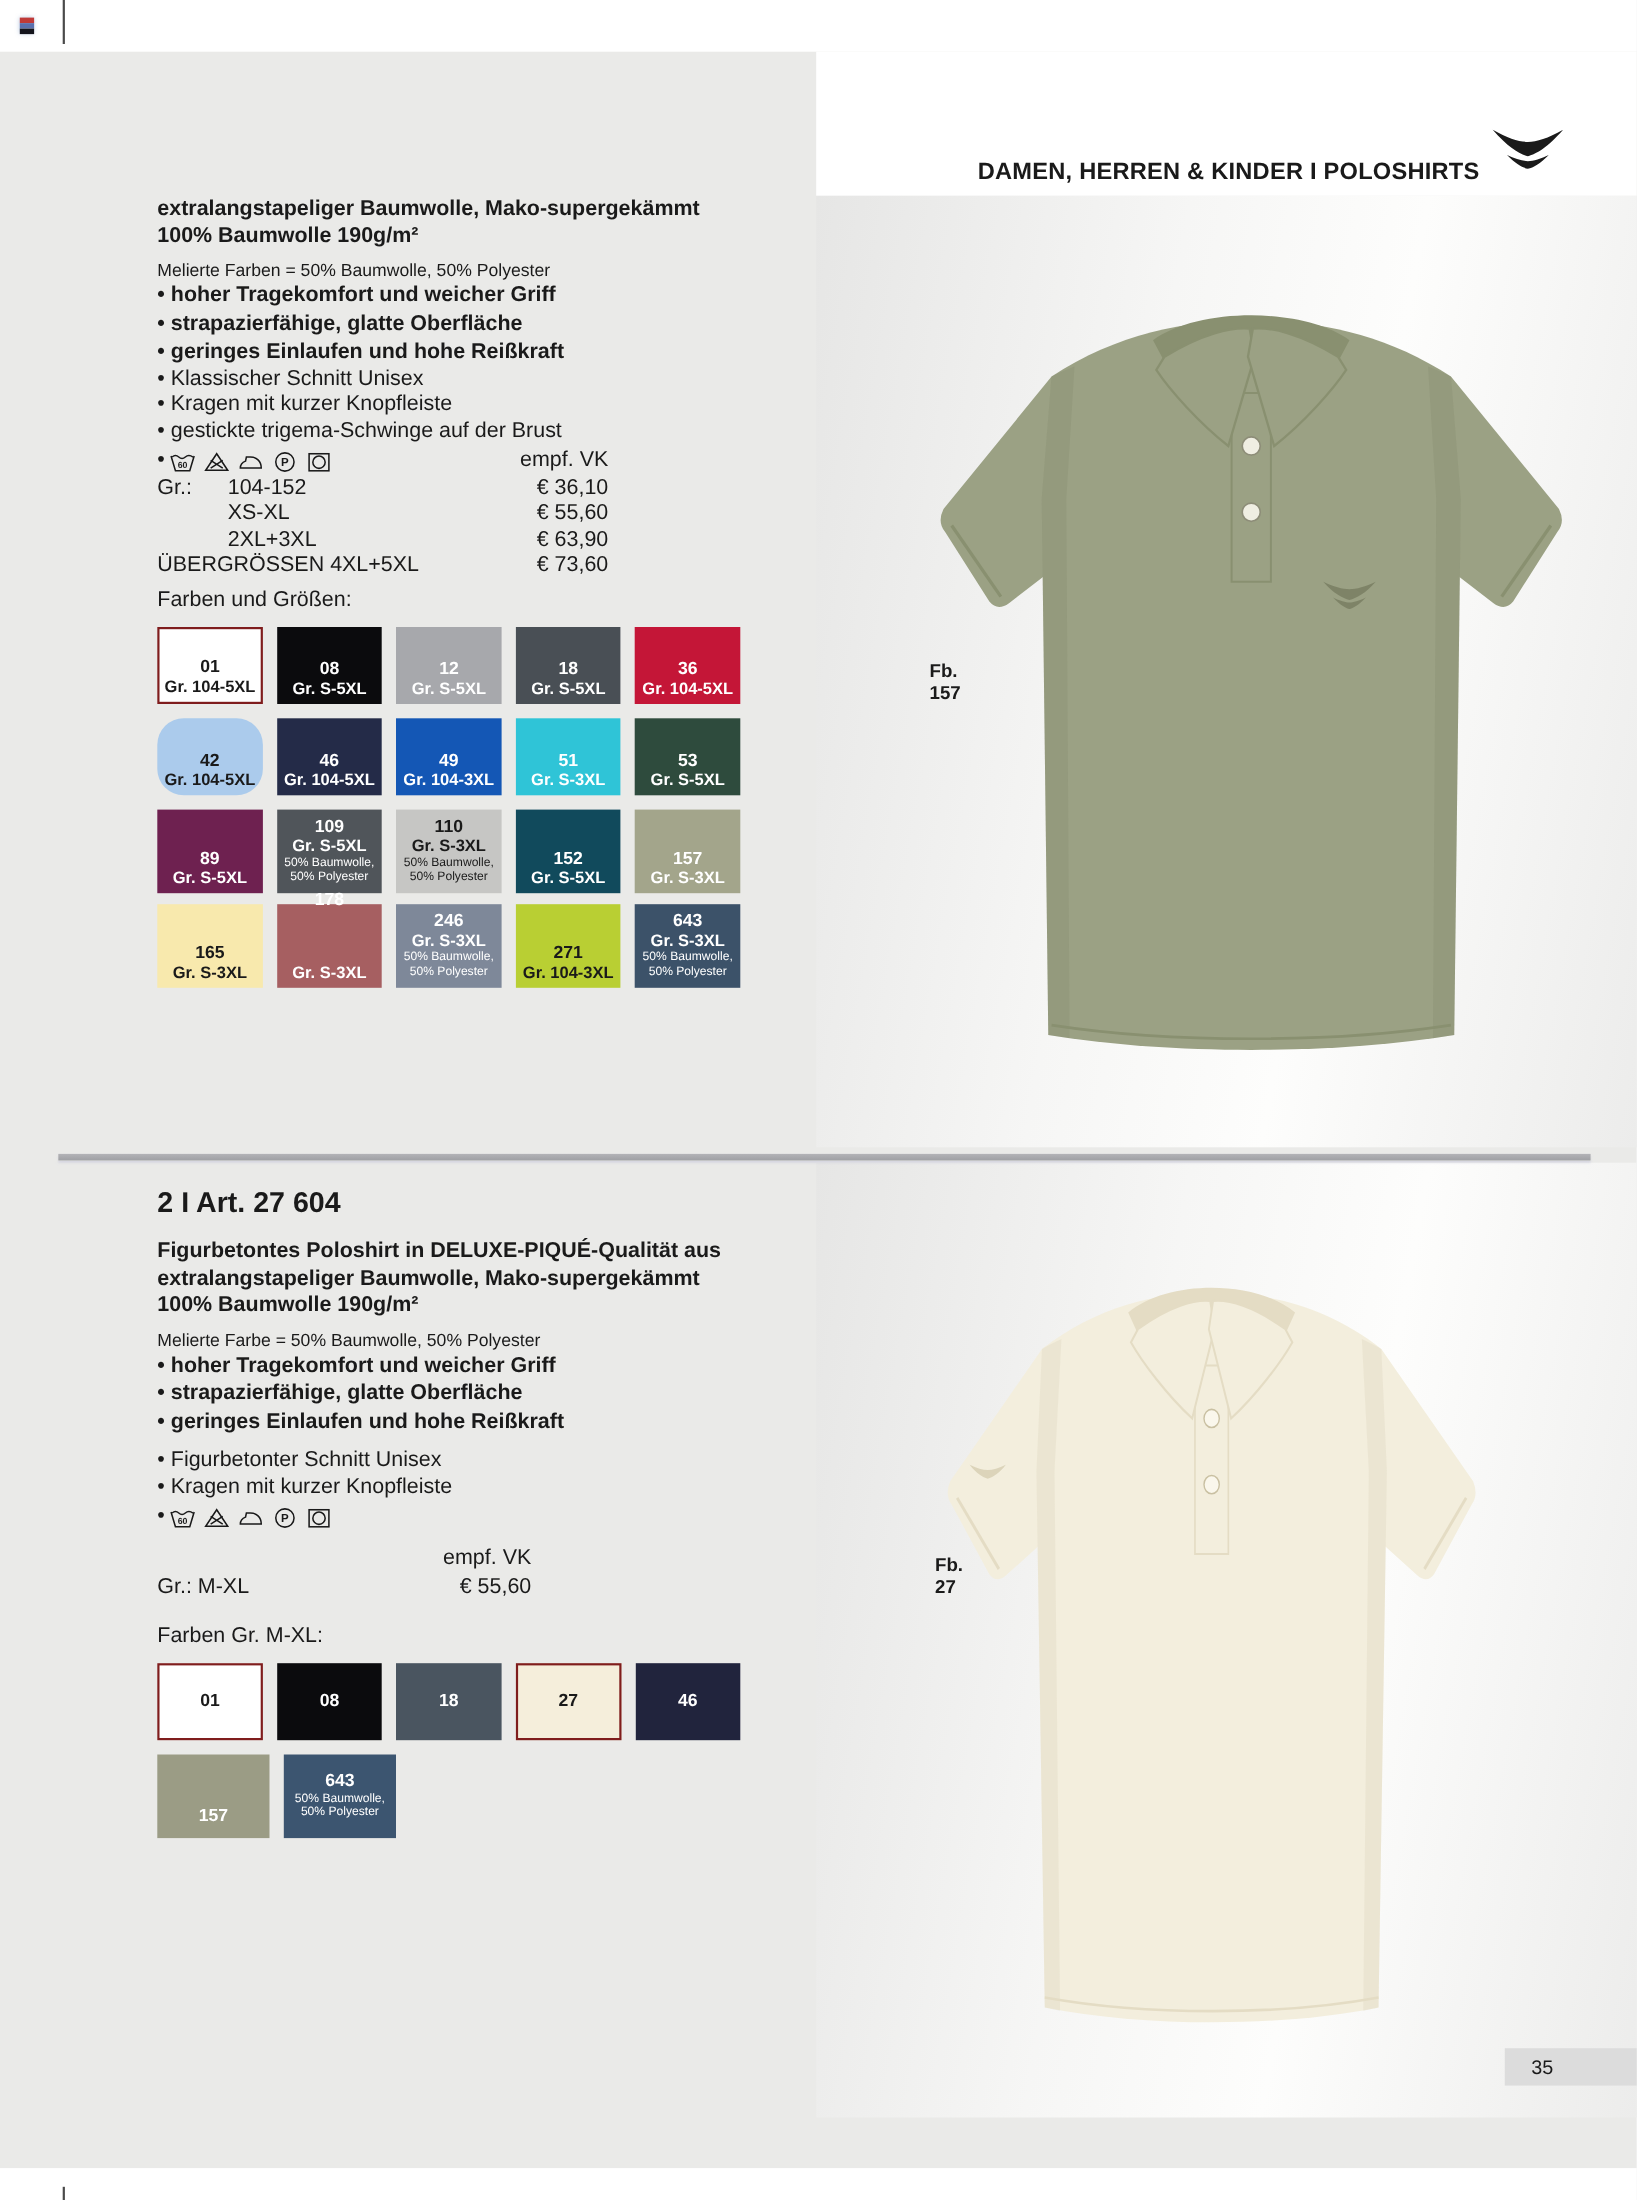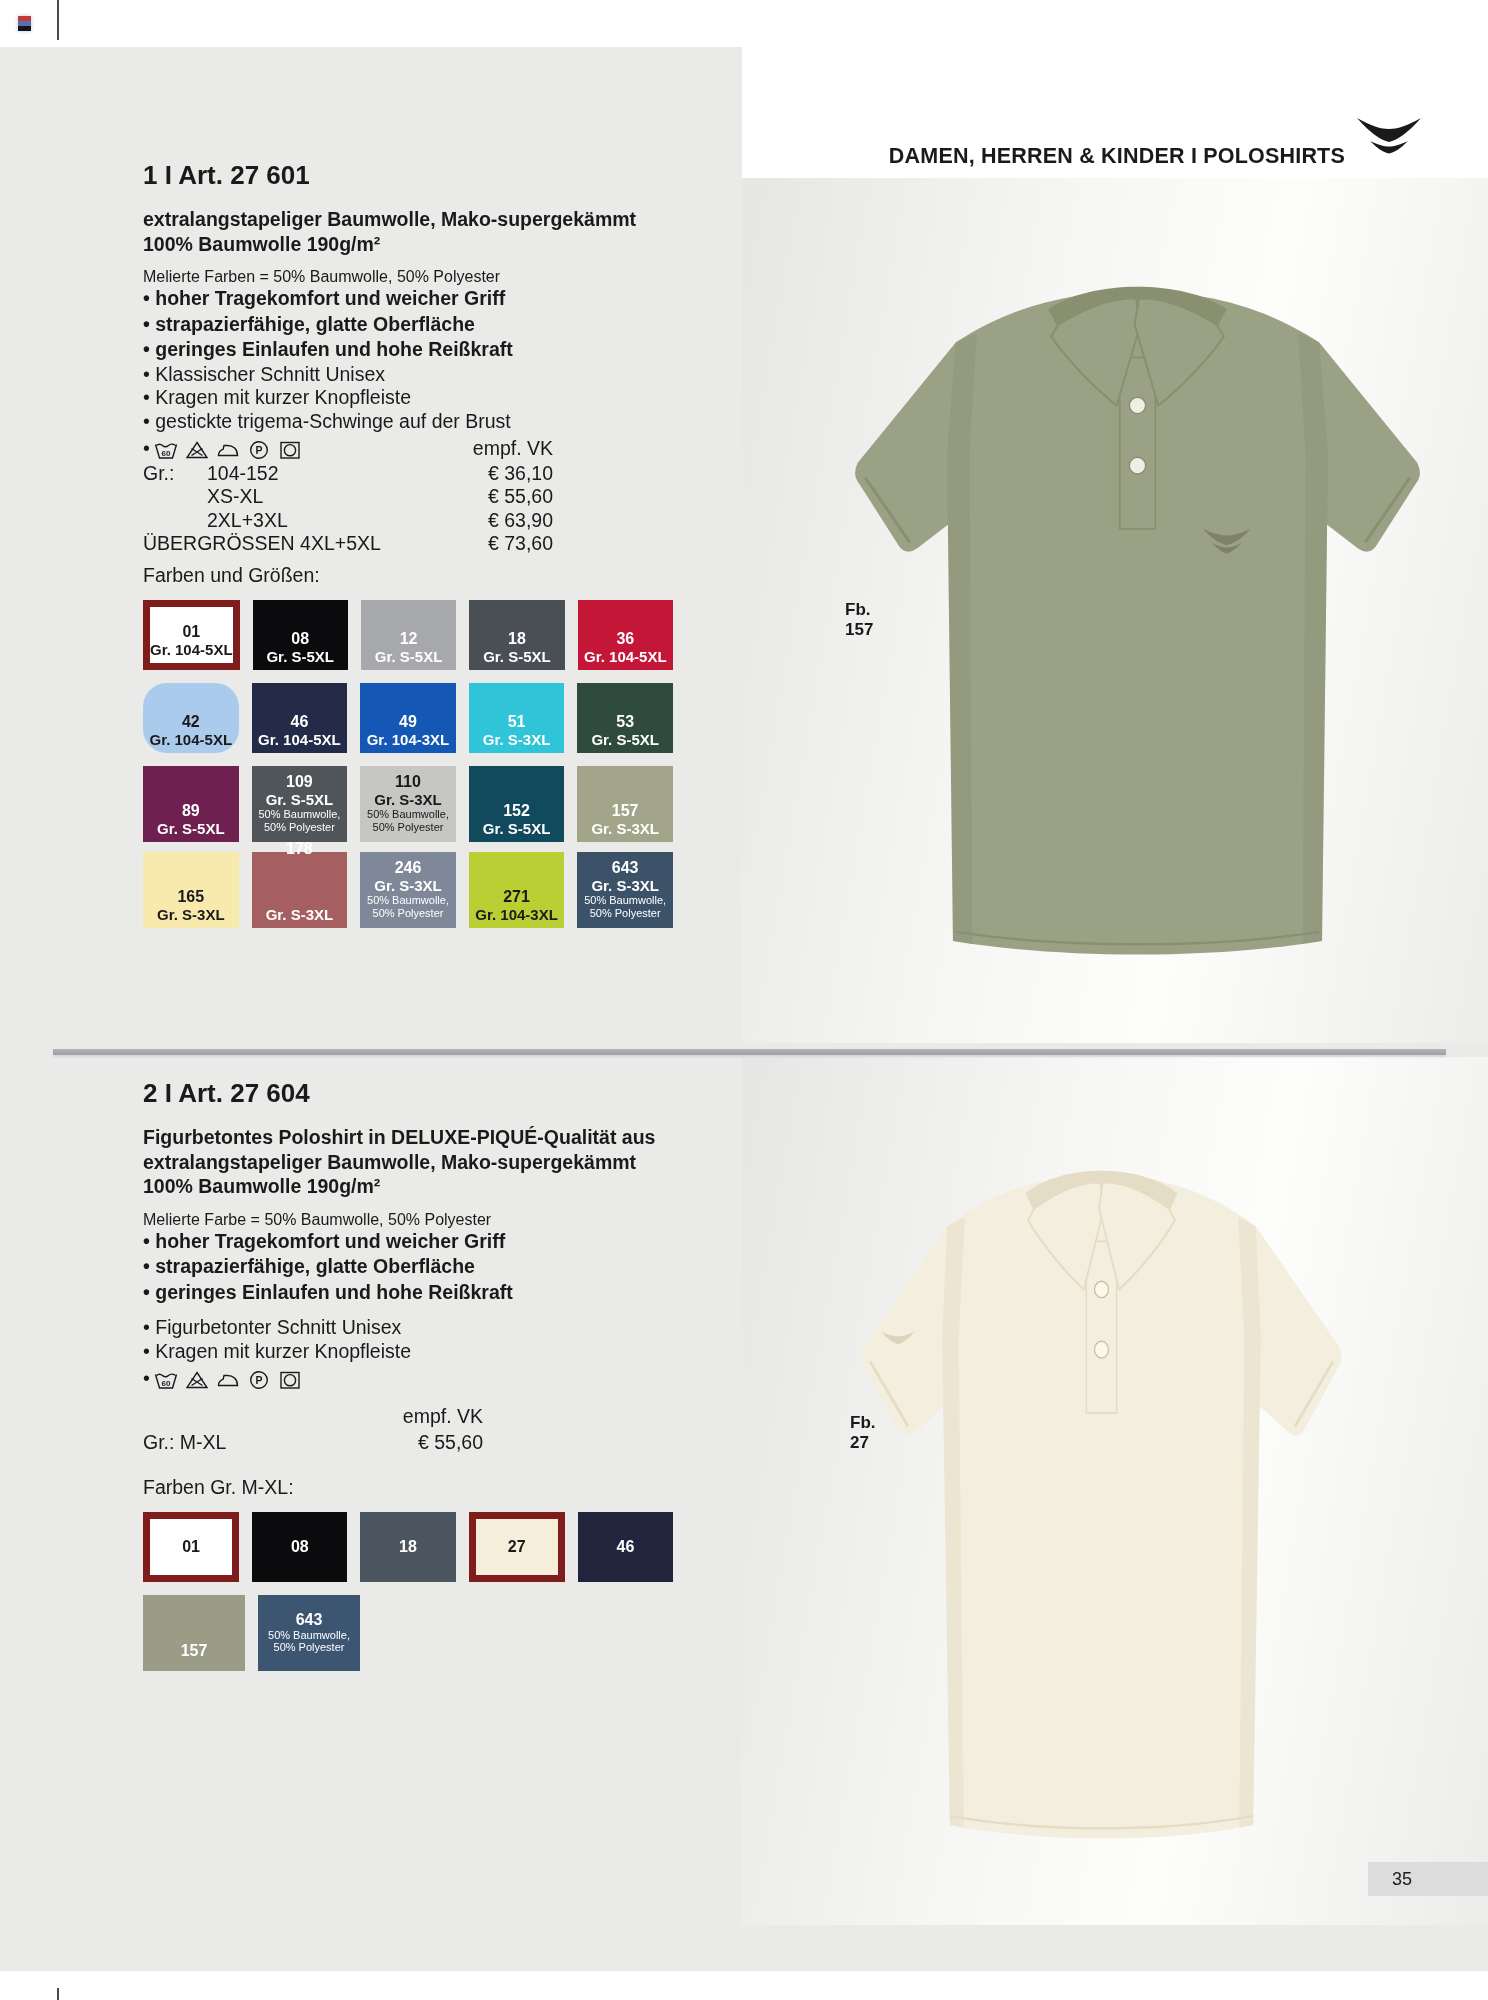--- a/index.html
+++ b/index.html
@@ -64,21 +64,21 @@
 
   
   .sw-grid{margin-top:9px}
   .sw-row{display:flex;gap:13px;margin-top:13px}
   .sw-row.tight{margin-top:10px}
   .sw{width:102px;display:flex;flex-direction:column;align-items:center;justify-content:flex-end;
     padding-bottom:5px;box-sizing:border-box;color:#ffffff;text-align:center}
   .sw.h1{height:70px}
   .sw.h2{height:76px}
   .sw.dk{color:#1a1a1a}
-  .sw.bordered{border:7px solid #7f1d1d}
+  .sw.bordered{border:2px solid #7f1d1d}
   .sw.noted{justify-content:center;padding-bottom:2px}
   .sw.codeonly{justify-content:center;padding-bottom:0}
   .sw-code{font-size:16px;font-weight:700;line-height:18px}
   .sw-size{font-size:15px;font-weight:700;line-height:17px;white-space:nowrap}
   .sw-note{font-size:11px;line-height:12.5px;white-space:nowrap}
 
   
   .fb-label{position:absolute;font-size:17px;font-weight:700;line-height:20px}
   .fb-1{left:845px;top:553px}
   .fb-2{left:850px;top:1366px}
@@ -111,21 +111,20 @@
 
   <div class="header-title">DAMEN, HERREN &amp; KINDER I POLOSHIRTS</div>
   <span class="brand-logo">
     <svg viewBox="0 0 68 46">
       <path d="M2,3 C16,19 26,25 34,27 C42,25 52,19 66,3 C52,11 42,14 34,14 C26,14 16,11 2,3 Z" fill="#1a1a1a"></path>
       <path d="M15,26 C23,34 29,37.5 34,38.5 C39,37.5 45,34 53,26 C46,29.5 39,31.5 34,31.5 C29,31.5 22,29.5 15,26 Z" fill="#1a1a1a"></path>
     </svg>
   </span>
 
   <div class="prod prod-1">
-    <h2 class="art-no">1 I Art. 27 601</h2>
     <div class="desc">
       <div>extralangstapeliger Baumwolle, Mako-supergekämmt</div>
       <div>100% Baumwolle  190g/m²</div>
     </div>
     <div class="melange">Melierte Farben = 50% Baumwolle, 50% Polyester</div>
     <ul class="feat feat-bold">
       <li>hoher Tragekomfort und weicher Griff</li>
       <li>strapazierfähige, glatte Oberfläche</li>
       <li>geringes Einlaufen und hohe Reißkraft</li>
     </ul>

